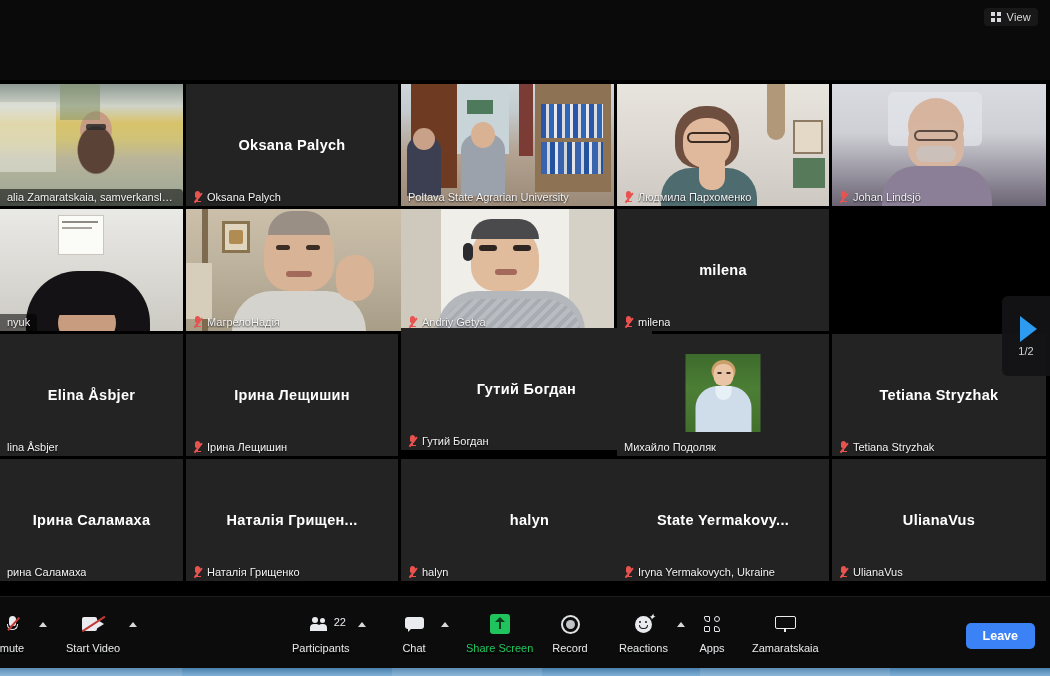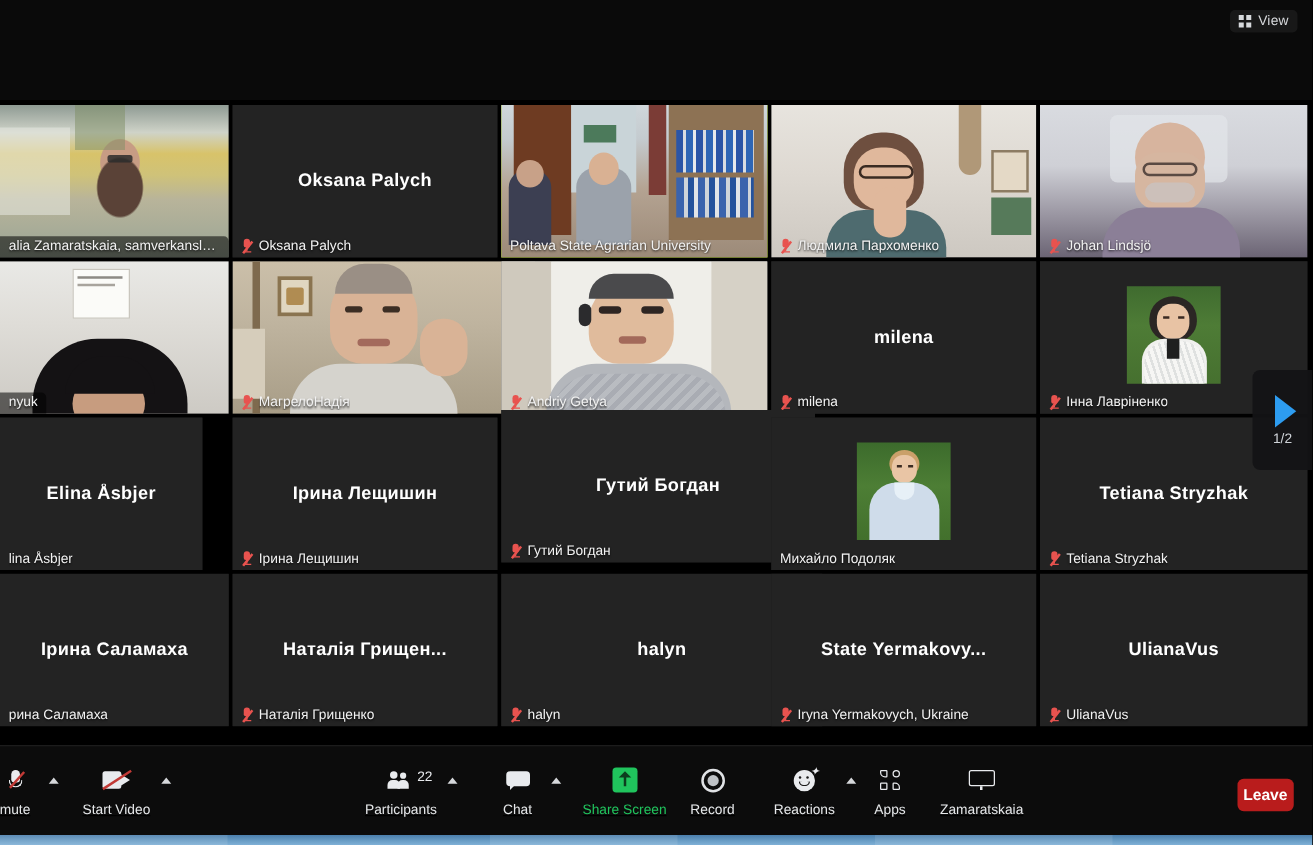--- a/index.html
+++ b/index.html
@@ -184,23 +184,23 @@
   .ico-apps span:nth-child(2){left:10px;top:0;border-radius:50%;}
   .ico-apps span:nth-child(3){left:0;top:10px;border-radius:1px;}
   .ico-apps span:nth-child(4){left:10px;top:10px;border-radius:1px 4px 1px 1px;}
 
   .ico-wb{ width:21px;height:16px;position:relative;}
   .ico-wb .scr{position:absolute;left:0;top:0;width:21px;height:13px;border:1.6px solid #e9ebee;border-radius:2px;}
   .ico-wb .st{position:absolute;left:9px;top:13px;width:2px;height:3px;background:#e9ebee;}
 
   .leave-btn{
     position:absolute; right:15px; top:26px;
-    background:#b91c1c; color:#fff;
+    background:#3b82f6; color:#fff;
     font-size:12.5px; font-weight:bold;
-    padding:6px 5px; border-radius:5px;
+    padding:6px 17px; border-radius:5px;
     cursor:pointer; border:none;
   }
 
   
   .taskbar{
     position:absolute; left:0; bottom:0; width:1050px; height:8px;
     background:linear-gradient(180deg,#4b7fad 0%,#6a9ec6 60%,#7fb0d6 100%);
   }
   .taskbar .seg{ position:absolute; top:0; height:8px; background:rgba(255,255,255,0.10); }
 </style>
@@ -384,43 +384,22 @@
         <span class="micmute">
             <i class="body"></i>
             <i class="stand"></i>
             <i class="base"></i>
             <i class="slash"></i>
           </span>
         <span class="nm">milena</span>
       </div>
     </div>
 
-    <div class="tile novideo" style="left:832px;top:125px;width:214px;height:122px;">
-      <div class="media"></div>
-      <div class="avatar-photo" style="background:linear-gradient(180deg,#3f6b2f 0%,#4e7c36 40%,#46702f 100%);">
-        <div style="position:absolute;left:18px;top:8px;width:38px;height:36px;border-radius:50% 50% 44% 44%;background:#2b2624;"></div>
-        <div style="position:absolute;left:24px;top:14px;width:26px;height:28px;border-radius:44%;background:#e8c3a4;"></div>
-        <div style="position:absolute;left:29px;top:24px;width:5px;height:2.5px;background:#3a2a22;"></div>
-        <div style="position:absolute;left:41px;top:24px;width:5px;height:2.5px;background:#3a2a22;"></div>
-        <div style="position:absolute;left:12px;top:42px;width:52px;height:36px;background:#f0f0ee;border-radius:18px 18px 0 0;"></div>
-        <div style="position:absolute;left:14px;top:44px;width:48px;height:34px;background:repeating-linear-gradient(72deg,#dfe1e0 0 2px,#f6f6f4 2px 5px);border-radius:18px 18px 0 0;"></div>
-        <div style="position:absolute;left:32px;top:42px;width:10px;height:16px;background:#1f1f1f;"></div>
-      </div>
-      <div class="namebar">
-        <span class="micmute">
-            <i class="body"></i>
-            <i class="stand"></i>
-            <i class="base"></i>
-            <i class="slash"></i>
-          </span>
-        <span class="nm">Інна Лавріненко</span>
-      </div>
-    </div>
-
-    <div class="tile novideo" style="left:0px;top:250px;width:162px;height:122px;">
+
+    <div class="tile novideo" style="left:0px;top:250px;width:183px;height:122px;">
       <div class="media"></div>
       <div class="bigname">Elina Åsbjer</div>
       <div class="namebar">
         <span class="nm">lina Åsbjer</span>
       </div>
     </div>
 
     <div class="tile novideo" style="left:186px;top:250px;width:212px;height:122px;">
       <div class="media"></div>
       <div class="bigname">Ірина Лещишин</div>

